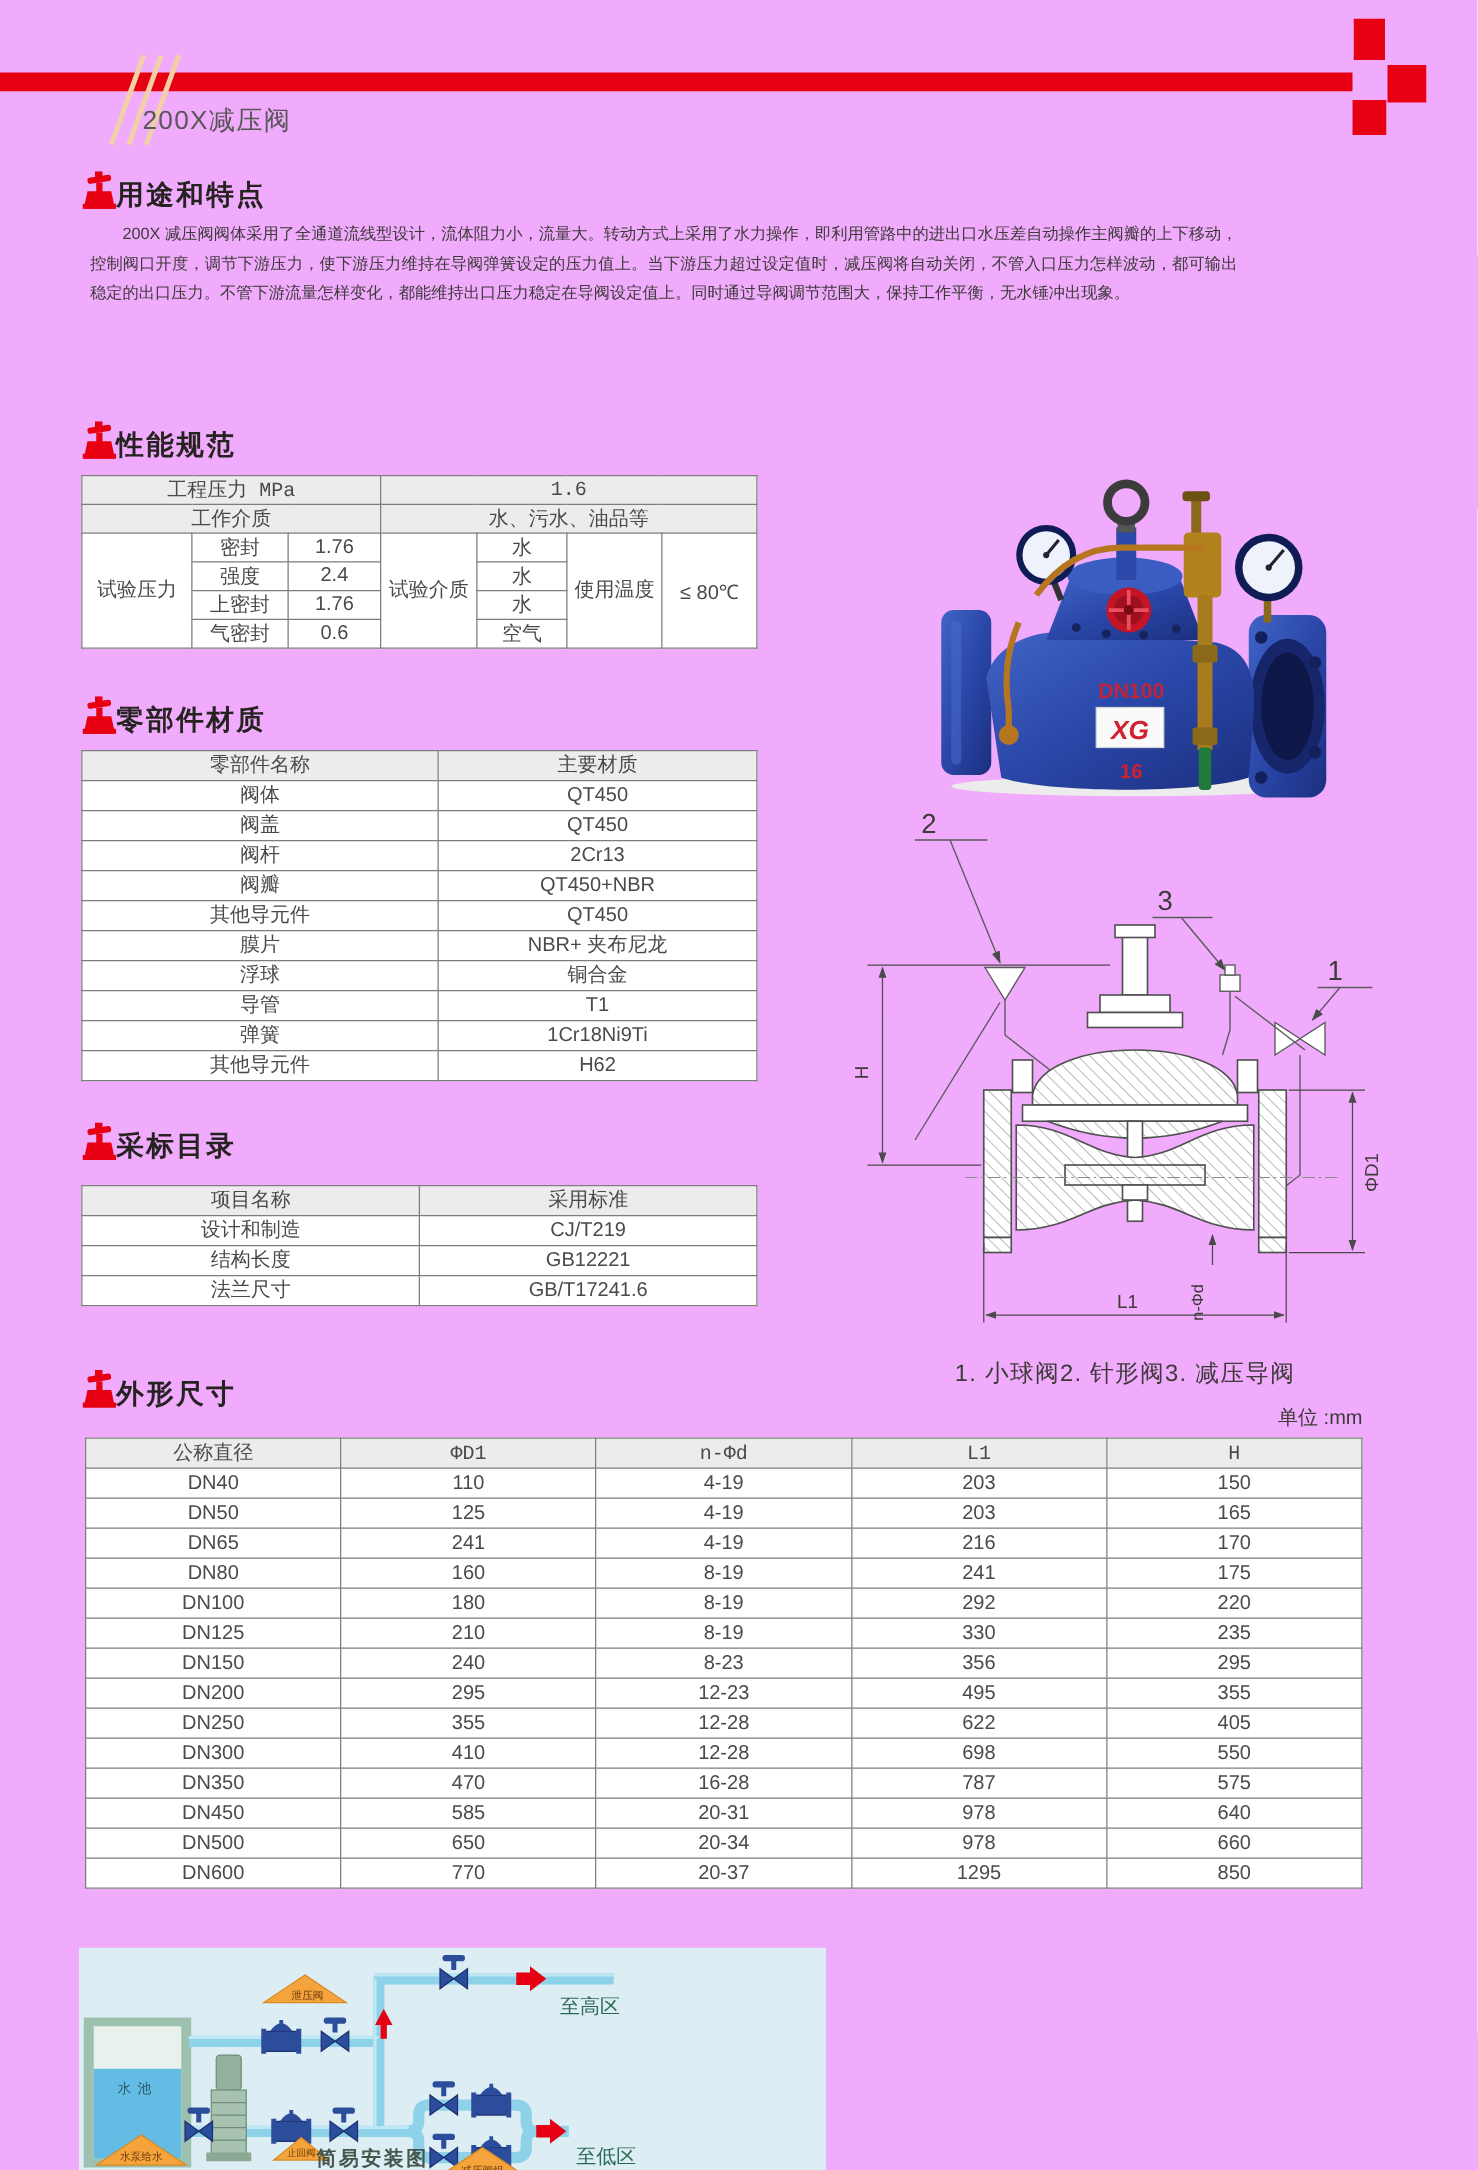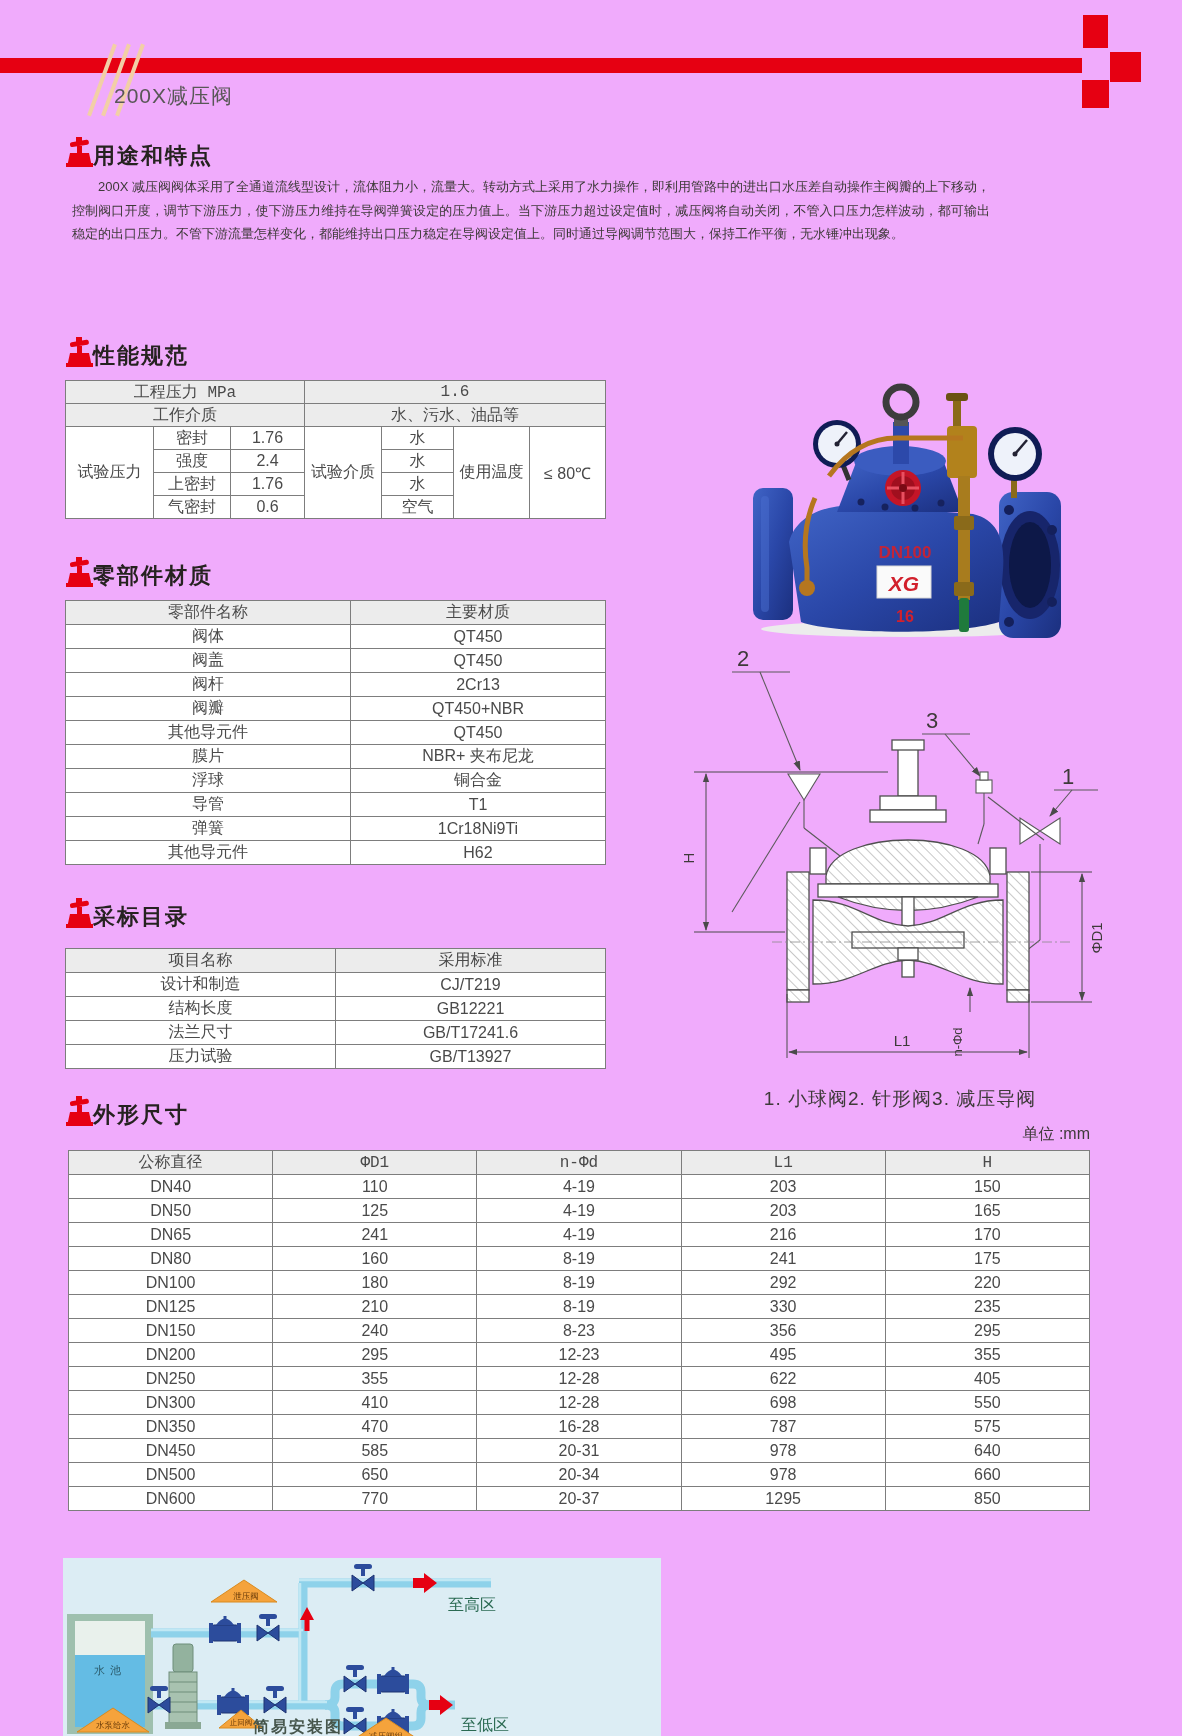--- a/index.html
+++ b/index.html
@@ -264,24 +264,20 @@
         <td>设计和制造</td>
         <td>CJ/T219</td>
       </tr>
         <tr>
         <td>结构长度</td>
         <td>GB12221</td>
       </tr>
         <tr>
         <td>法兰尺寸</td>
         <td>GB/T17241.6</td>
-      </tr>
-        <tr>
-        <td>压力试验</td>
-        <td>GB/T13927</td>
       </tr>
       </tbody>
   </table>
 
   <svg class="abs" style="left:640px;top:632px" width="520" height="450" viewBox="0 0 520 450">
     <defs>
       <pattern id="hx" width="7" height="7" patternUnits="userSpaceOnUse" patternTransform="rotate(45)">
         <rect width="7" height="7" fill="#ffffff"></rect>
         <line x1="0" y1="0" x2="7" y2="0" stroke="#9c9c9c" stroke-width="1.1"></line>
       </pattern>

